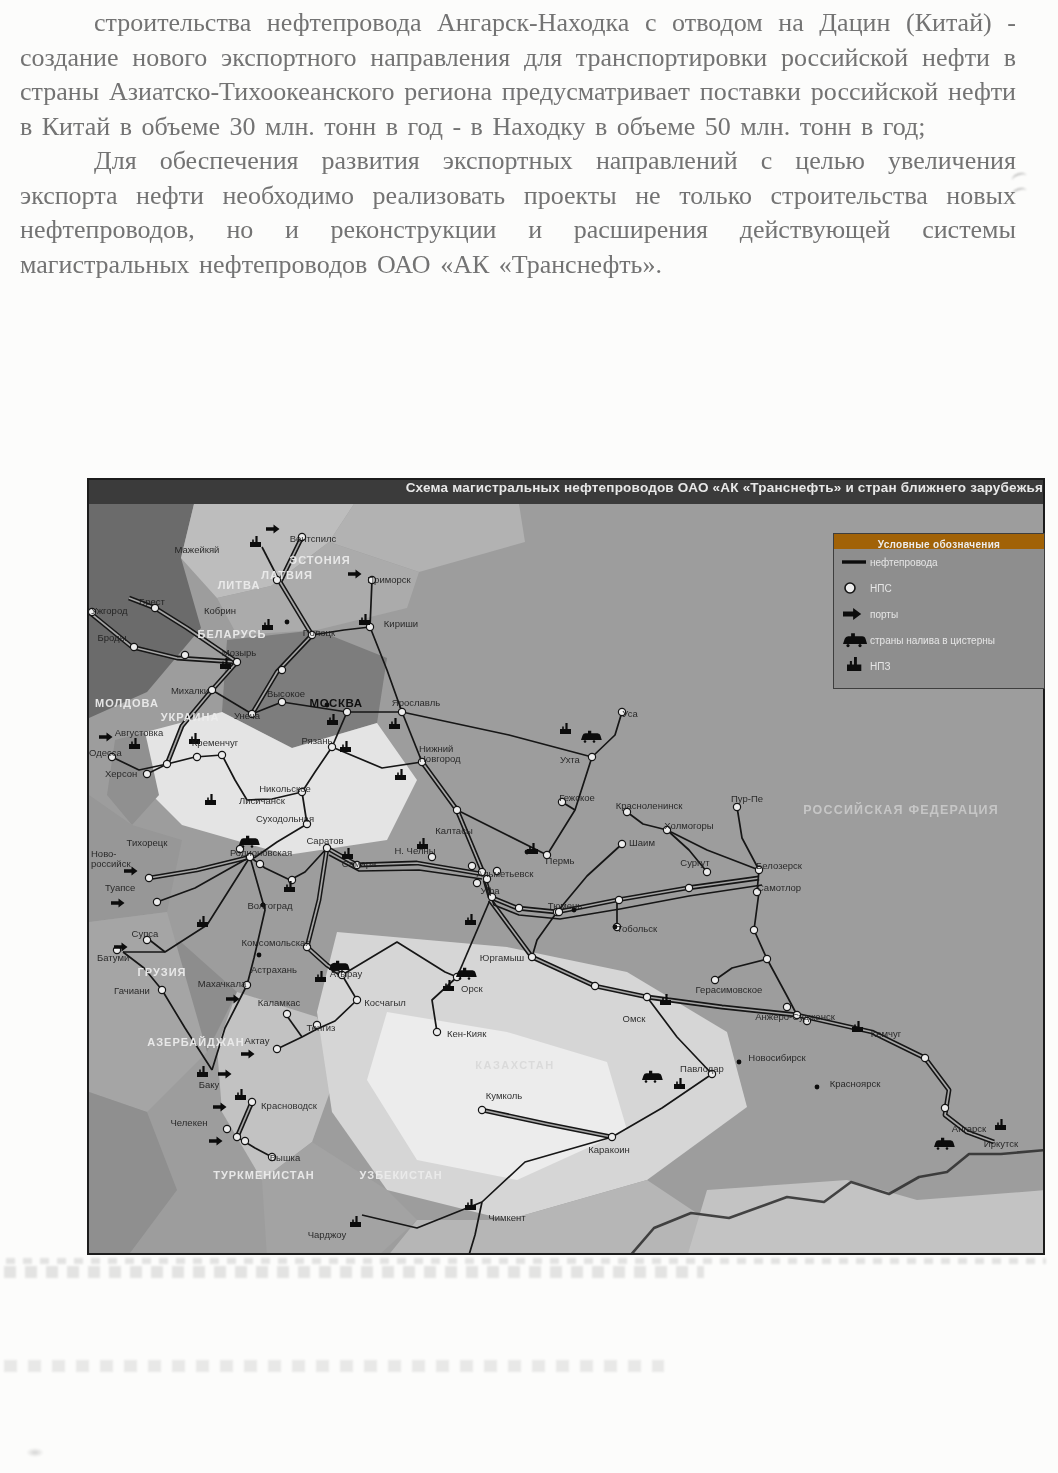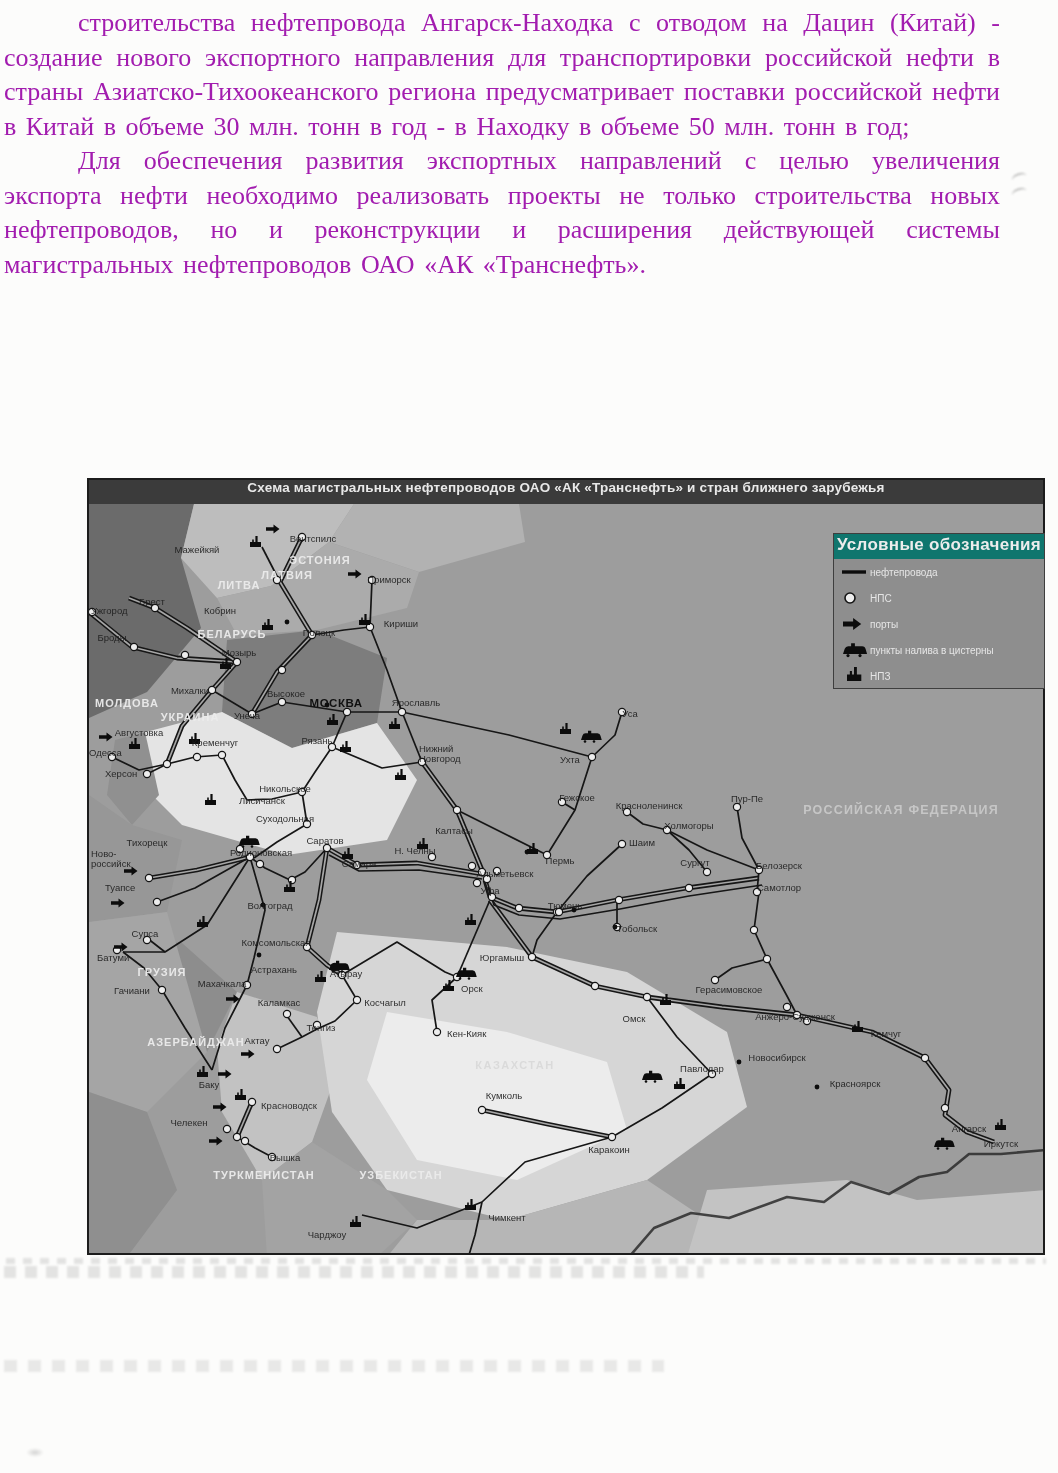--- a/index.html
+++ b/index.html
@@ -1,45 +1,45 @@
 <!DOCTYPE html>
 <html><head>
 <meta charset="utf-8">
 <style>
   html,body{margin:0;padding:0;}
   body{
     width:1058px;height:1473px;position:relative;overflow:hidden;
     background:#fcfcfb;font-family:"Liberation Serif", serif;
   }
   .text-block{
-    position:absolute;left:4px;top:6px;width:996px;color:#a21caf;
+    position:absolute;left:20px;top:6px;width:996px;color:#737373;
   }
   .text-block p{
     margin:0;text-indent:74px;text-align:justify;
     font-size:26px;line-height:34.5px;word-spacing:3px;
     font-family:"Liberation Serif", serif;
   }
   figure.map{
     position:absolute;left:87px;top:478px;width:958px;height:777px;margin:0;
     border:2px solid #1c1c1c;box-sizing:border-box;background:#9d9d9d;
   }
   .map-title{
     position:absolute;left:0;top:0;width:100%;height:24px;line-height:24px;
-    background:#3b3b3b;color:#e8e8e8;text-align:center;
+    background:#3b3b3b;color:#e8e8e8;text-align:right;
     font:bold 13.5px "Liberation Sans", sans-serif;letter-spacing:.2px;
   }
   #map-svg{position:absolute;left:0;top:24px;width:954px;height:749px;display:block;}
   .legend{
     position:absolute;left:744px;top:53px;width:212px;height:156px;
     background:#8e8e8e;border:1px solid #3e3e3e;box-sizing:border-box;
     font-family:"Liberation Sans", sans-serif;
   }
   .legend-title{
-    background:#0f766e;color:#ececec;height:25px;line-height:21px;
-    text-align:center;font-size:17px;font-weight:bold;letter-spacing:.3px;
+    background:#a16207;color:#ececec;height:15px;line-height:21px;
+    text-align:center;font-size:10px;font-weight:bold;letter-spacing:.3px;
   }
   .legend-row{display:flex;align-items:center;height:26px;padding:0 6px;}
   .legend-row .lg-icon{width:30px;flex:0 0 30px;}
   .legend-row .lg-label{color:#ededed;font-size:10px;opacity:.92;}
   
   .ghost{position:absolute;filter:blur(.8px);pointer-events:none;}
   .g1{left:6px;top:1258px;width:1040px;height:6px;opacity:.35;
       background:repeating-linear-gradient(90deg, rgba(40,40,40,.35) 0 9px, transparent 9px 17px);}
   .g2{left:4px;top:1266px;width:700px;height:12px;opacity:.22;
       background:repeating-linear-gradient(90deg, rgba(30,30,30,.5) 0 12px, transparent 12px 21px);}
@@ -436,21 +436,21 @@
               <path d="M0 -1.8 h7.5 v-2.7 l6 4.5 -6 4.5 v-2.7 h-7.5 z" transform="translate(3,9) scale(1.35)" fill="#0c0c0c"></path>
             </svg>
             <span class="lg-label">порты</span>
           </div>
           <div class="legend-row">
             <svg width="30" height="18" viewBox="0 0 30 18" class="lg-icon">
               <path d="M0 0 l1.2 -3.6 q0.6 -1.8 2.4 -1.8 h2 v-2 h2.6 v2 h5 q2 0 2.4 2 l1 3.4 z" transform="translate(3,13) scale(1.45)" fill="#0c0c0c"></path>
               <circle cx="8" cy="14.6" r="1.6" fill="#0c0c0c"></circle>
               <circle cx="20" cy="14.6" r="1.6" fill="#0c0c0c"></circle>
             </svg>
-            <span class="lg-label">пункты налива в цистерны</span>
+            <span class="lg-label">страны налива в цистерны</span>
           </div>
           <div class="legend-row">
             <svg width="30" height="18" viewBox="0 0 30 18" class="lg-icon">
               <path d="M0 0 v-5 h2.2 v-2.6 h1.6 v2.6 h1.6 v-6 h2.2 v6 h3.4 v5 z" transform="translate(7,14) scale(1.3)" fill="#0c0c0c"></path>
             </svg>
             <span class="lg-label">НПЗ</span>
           </div>
         </div>
     </div>
   </figure>

